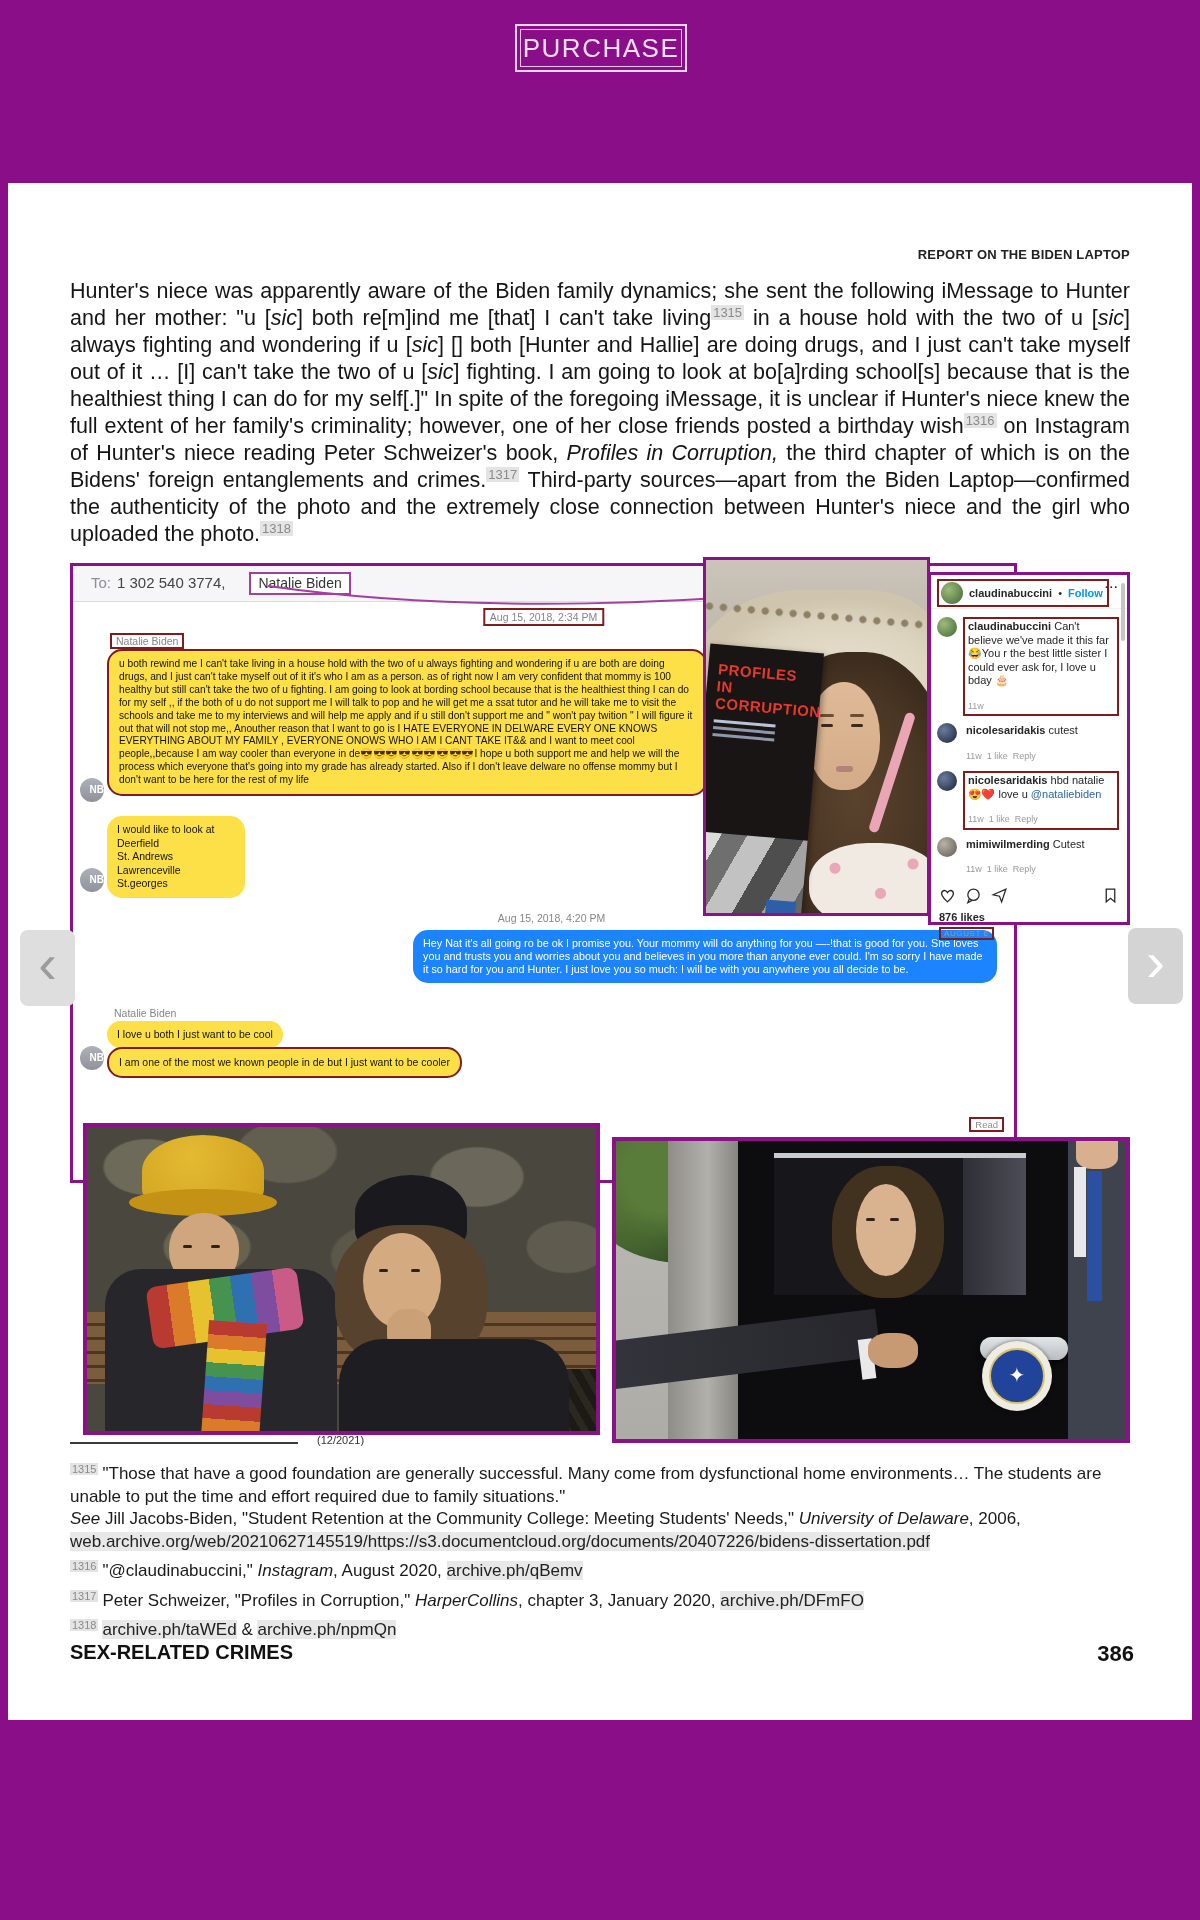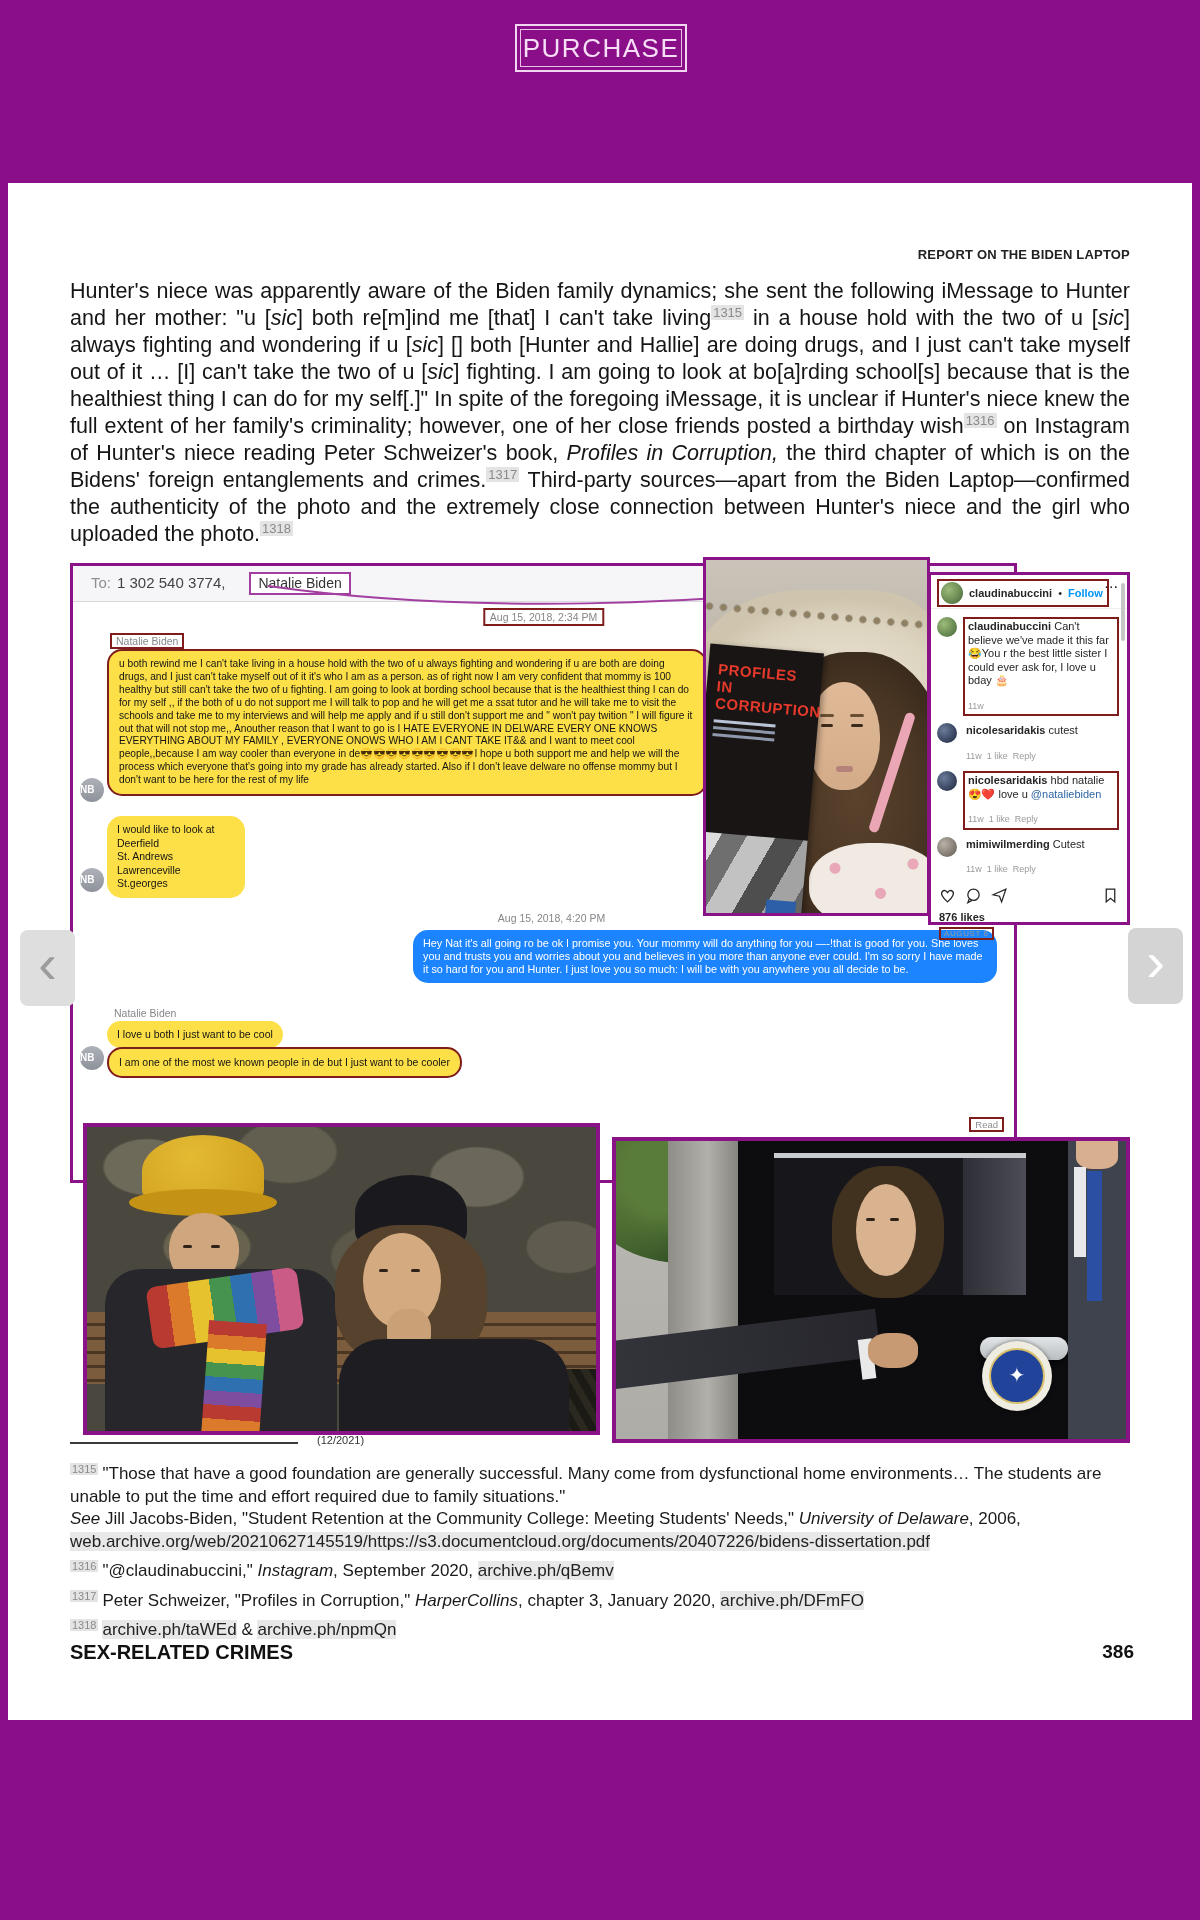--- a/index.html
+++ b/index.html
@@ -33,21 +33,21 @@
   .bubble{position:absolute;border-radius:15px;font-size:10.5px;line-height:13px;padding:7px 10px;color:#141414;}
   .gray{background:#fde047;}
   .blue{background:#1c84ff;color:#fff;}
   .b-long{left:34px;top:83px;width:600px;line-height:12.9px;font-size:10.2px;}
   .b-schools{left:34px;top:250px;width:138px;white-space:pre-line;line-height:13.5px;}
   .b-mom{right:17px;top:364px;width:584px;font-size:10.8px;}
   .b-cool{left:34px;top:455px;}
   .b-cooler{left:34px;top:481px;}
   .b-grip{right:17px;top:508px;width:592px;font-size:10.8px;}
   .nb-avatar{position:absolute;width:24px;height:24px;border-radius:50%;background:linear-gradient(180deg,#aeb1b8,#8e929a);
-    color:#fff;font-size:10px;font-weight:bold;text-align:left;line-height:24px;}
+    color:#fff;font-size:10px;font-weight:bold;text-align:right;line-height:24px;}
   .av1{left:7px;top:212px;}
   .av2{left:7px;top:302px;}
   .av3{left:7px;top:480px;}
   .read-badge{position:absolute;right:10px;top:551px;font-size:9.5px;color:#8e8e93;padding:0 4px;background:#fff;}
   
   .anno-line{position:absolute;left:0;top:0;width:1184px;height:1537px;z-index:2;pointer-events:none;}
   
   .photo-reading{position:absolute;left:695px;top:374px;width:227px;height:359px;border:3px solid #8a1287;overflow:hidden;
     background:linear-gradient(180deg,#cbc4ba,#b7afa2 40%,#a89f92);z-index:3;}
   .headboard{position:absolute;left:-12px;right:-12px;top:30px;bottom:0;background:radial-gradient(140px 90px at 60% 30%,#eae2d0,#ddd4c0 70%,#cfc5ae);border-radius:45% 30% 0 0/80px 50px 0 0;}
@@ -144,21 +144,21 @@
   .shirt{position:absolute;right:40px;top:26px;width:12px;height:90px;background:#e8e8ea;}
   
   .fn-rule{position:absolute;left:62px;top:1259px;width:228px;height:2px;background:#3a3a3a;}
   .fn-caption{position:absolute;left:309px;top:1251px;font-size:11px;color:#333;}
   .footnotes{position:absolute;left:62px;top:1280px;width:1064px;font-size:17px;line-height:22.5px;color:#1a1a1a;}
   .fn{margin-bottom:7px;}
   .fnsup{font-size:11px;vertical-align:6px;background:#e4e4e4;color:#8a8a8a;padding:0 2px;margin-right:4px;line-height:0;}
   .fnbody{white-space:pre-wrap;}
   .footer-row{position:absolute;left:62px;top:1458px;width:1064px;display:flex;justify-content:space-between;}
   .footer-left{font-size:20px;font-weight:bold;color:#111;}
-  .footer-page{font-size:19px;font-weight:bold;color:#111;}
+  .footer-page{font-size:22px;font-weight:bold;color:#111;}
 </style>
 </head>
 <body>
 
 <div class="canvas">
 
   <div class="purchase-btn">PURCHASE</div>
 
   <div class="page">
 
@@ -318,21 +318,21 @@
           <div class="shirt"></div>
           <div class="tie"></div>
       </div>
     </div>
 
     <div class="fn-rule"></div>
     <div class="fn-caption">(12/2021)</div>
     <div class="footnotes">
         <div class="fn"><span class="fnsup">1315</span><span class="fnbody"><span>"Those that have a good foundation are generally successful. Many come from dysfunctional home environments… The students are unable to put the time and effort required due to family situations."
 </span><span class="it">See</span><span> Jill Jacobs-Biden, "Student Retention at the Community College: Meeting Students' Needs," </span><span class="it">University of Delaware</span><span>, 2006, </span><span class="lnk">web.archive.org/web/20210627145519/https://s3.documentcloud.org/documents/20407226/bidens-dissertation.pdf</span></span></div>
-        <div class="fn"><span class="fnsup">1316</span><span class="fnbody"><span>"@claudinabuccini," </span><span class="it">Instagram</span><span>, September 2020, </span><span class="lnk">archive.ph/qBemv</span></span></div>
+        <div class="fn"><span class="fnsup">1316</span><span class="fnbody"><span>"@claudinabuccini," </span><span class="it">Instagram</span><span>, August 2020, </span><span class="lnk">archive.ph/qBemv</span></span></div>
         <div class="fn"><span class="fnsup">1317</span><span class="fnbody"><span>Peter Schweizer, "Profiles in Corruption," </span><span class="it">HarperCollins</span><span>, chapter 3, January 2020, </span><span class="lnk">archive.ph/DFmFO</span></span></div>
         <div class="fn"><span class="fnsup">1318</span><span class="fnbody"><span class="lnk">archive.ph/taWEd</span><span> &amp; </span><span class="lnk">archive.ph/npmQn</span></span></div>
       </div>
 
     <div class="footer-row">
       <span class="footer-left">SEX-RELATED CRIMES</span>
       <span class="footer-page">386</span>
     </div>
 
   </div>

